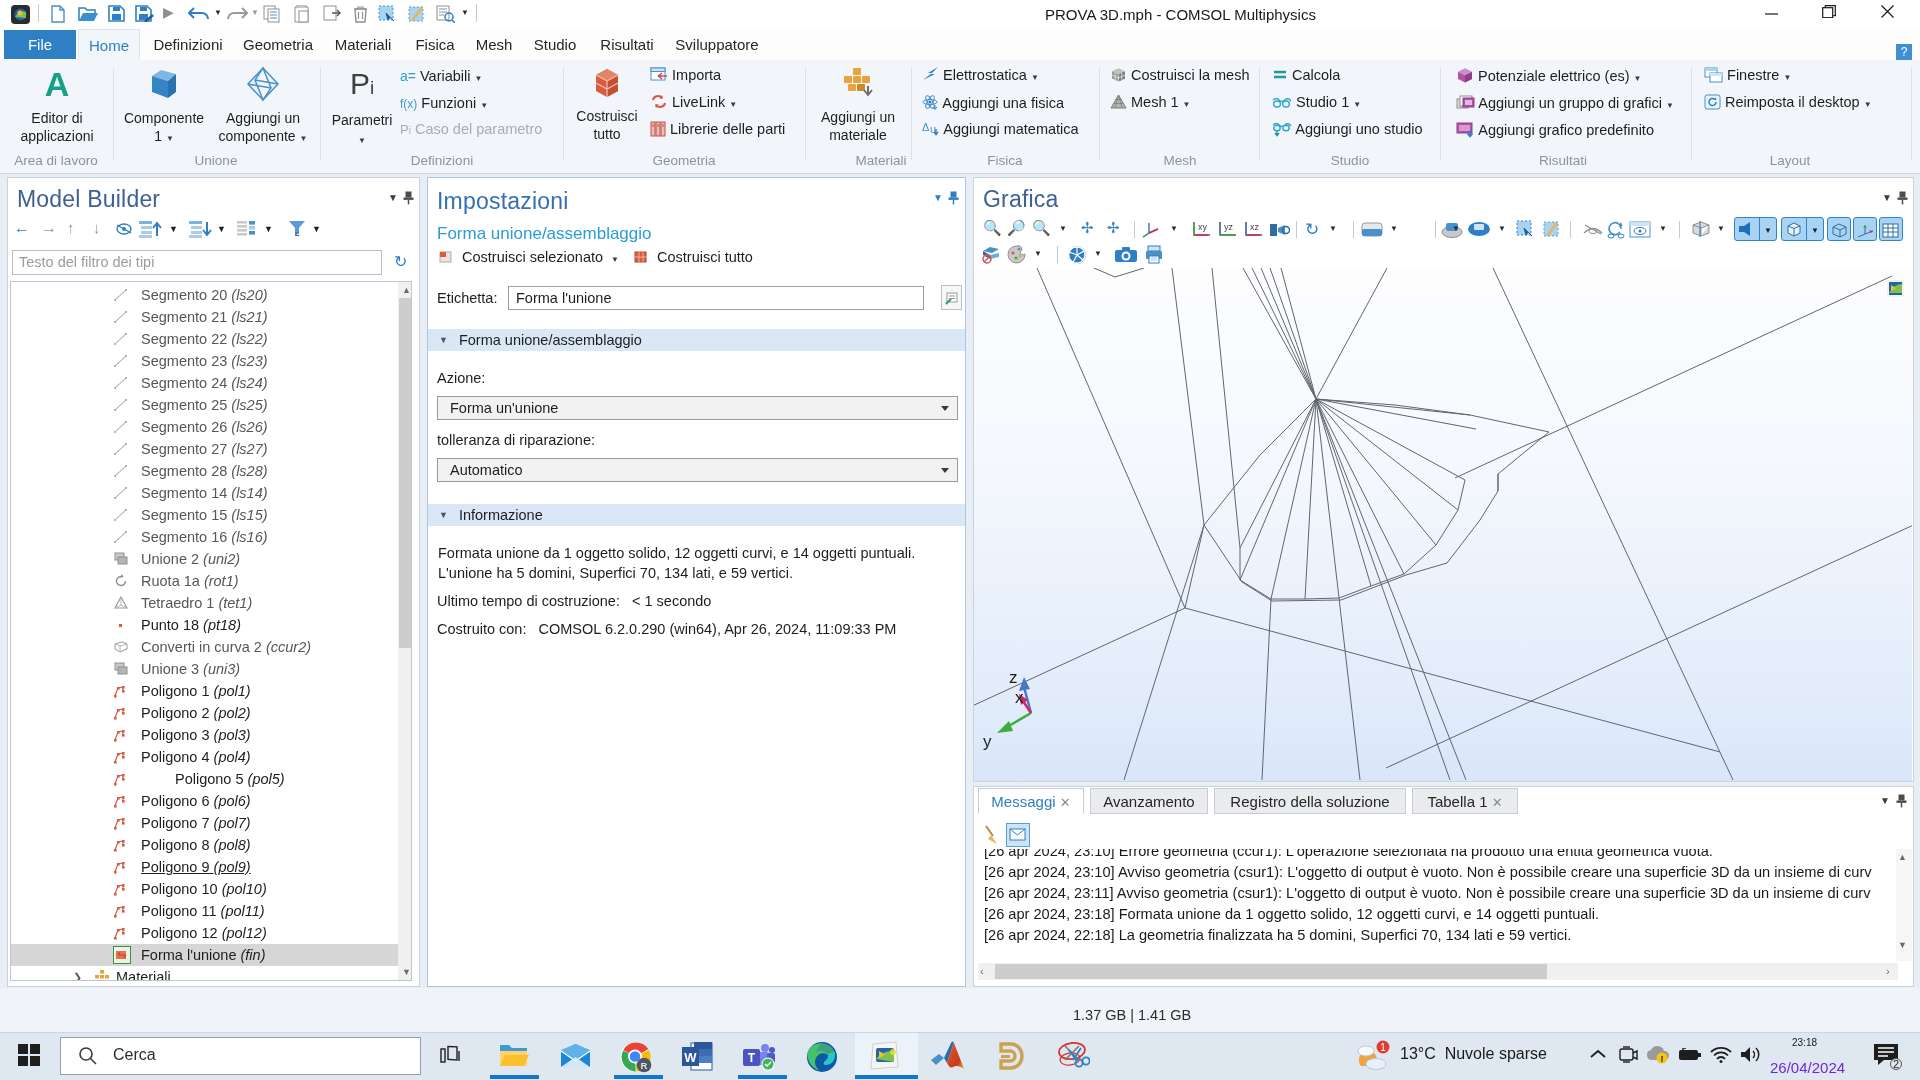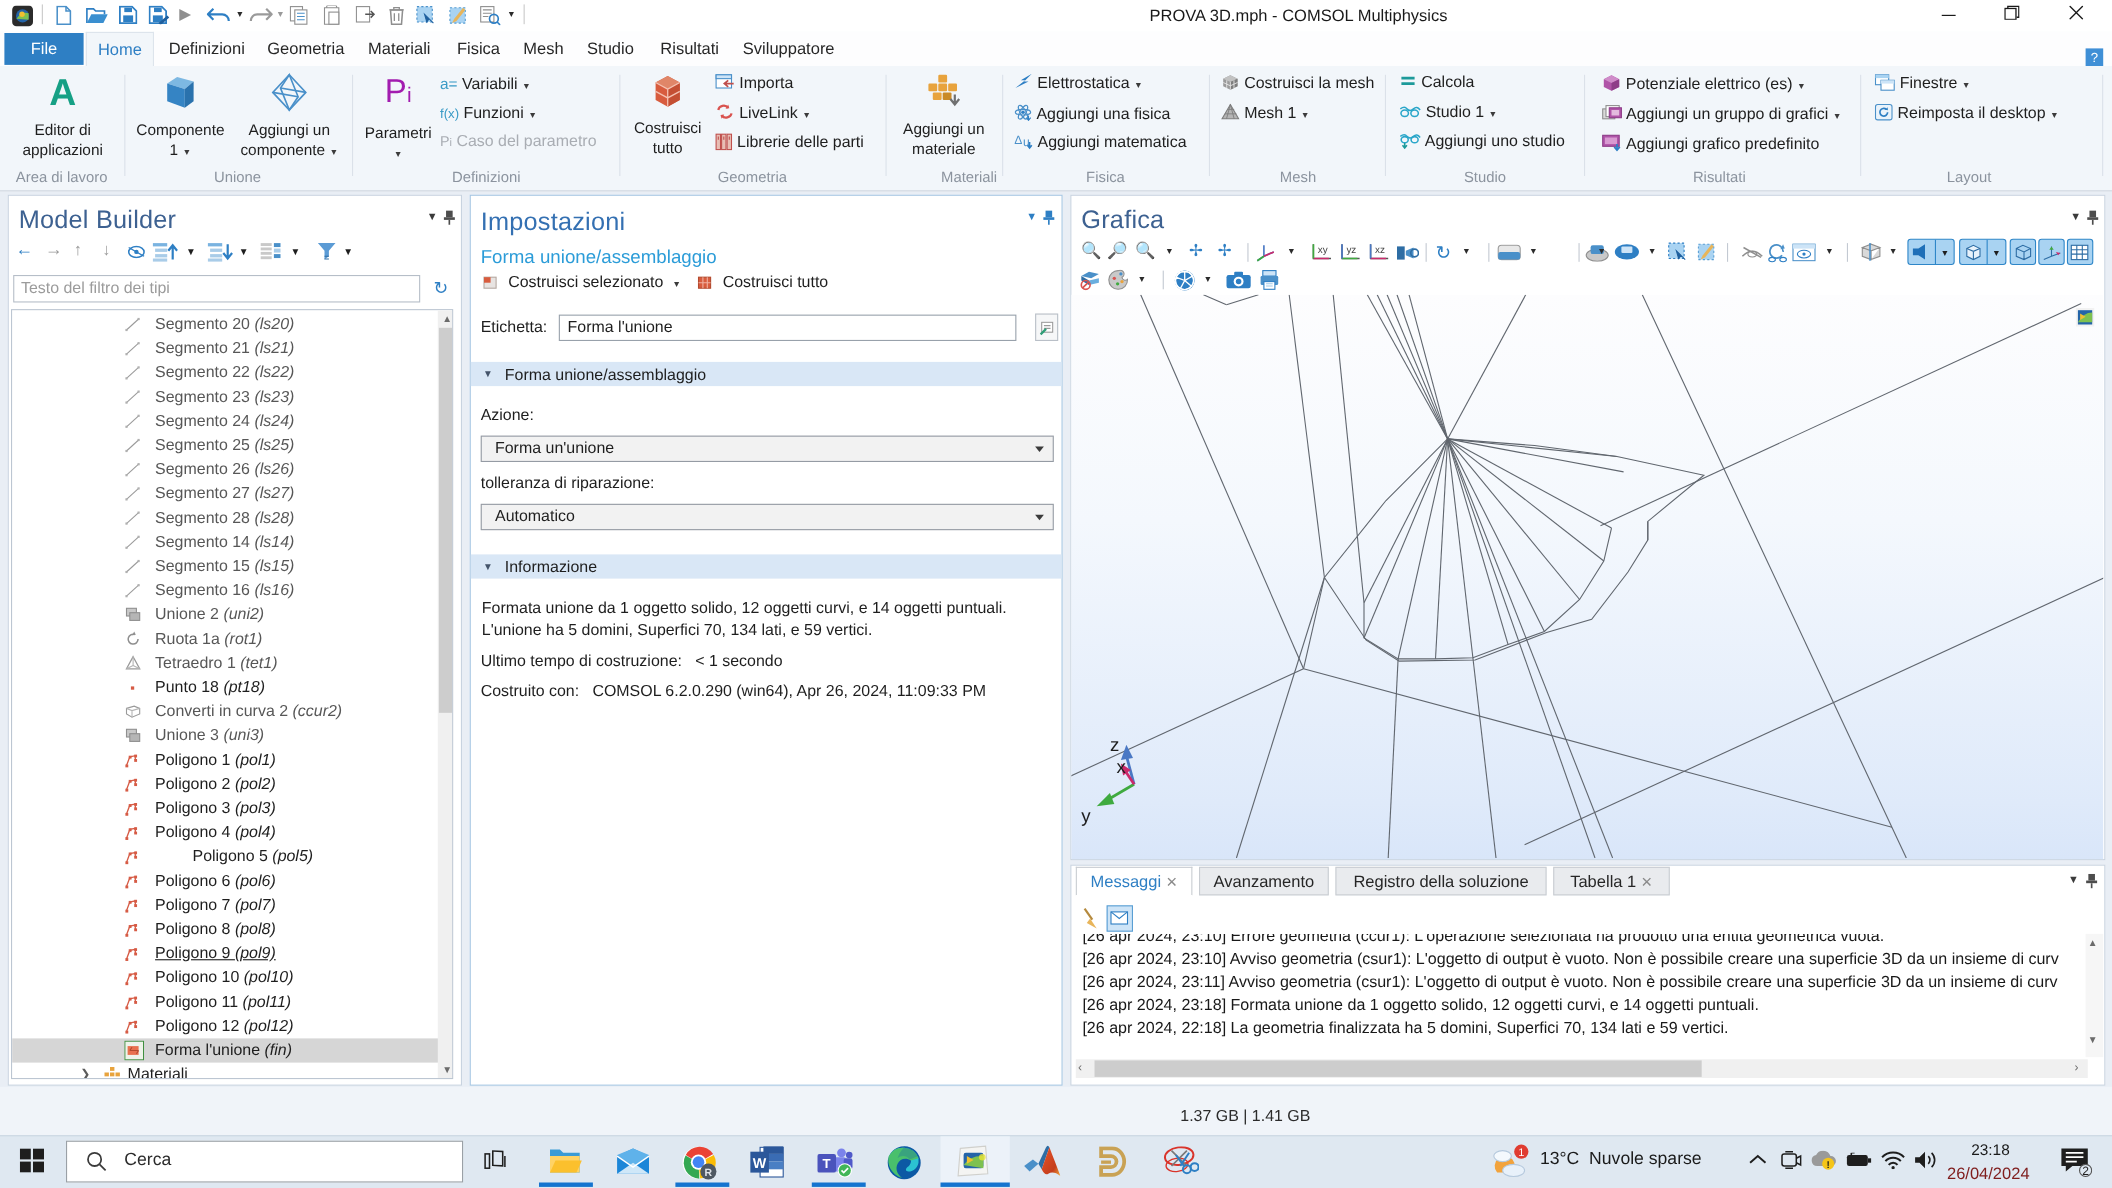--- a/index.html
+++ b/index.html
@@ -195,21 +195,21 @@
     <svg width="38" height="36" viewBox="0 0 38 36">
         <g fill="none" stroke="#4a90c9" stroke-width="1.5">
           <polygon points="19,2 34,18 19,34 4,18"></polygon>
           <polygon points="19,2 27,22 19,34 11,14"></polygon>
           <path d="M4,18 L27,22 M34,18 L11,14"></path>
         </g>
       </svg>
     <div style="margin-top:4px; line-height:18px;">Aggiungi un<br>componente <span class="caret">▼</span></div>
   </div>
   <div class="bigbtn" style="left:325px; width:74px;">
-    <div style="font-size:30px; line-height:36px; color:#a21caf;">P<span style="font-size:19px;">i</span></div>
+    <div style="font-size:30px; line-height:36px; color:#404040;">P<span style="font-size:19px;">i</span></div>
     <div style="margin-top:5px; line-height:18px;">Parametri<br><span class="caret">▼</span></div>
   </div>
 
   <div class="smallbtn" style="left:400px; top:68px; color:#2e9bb5;"><span style="color:#3a9bc6; font-size:14px;">a=</span> <span style="color:#1e1e1e;text-align:center;">Variabili</span> <span class="caret">▼</span></div>
   <div class="smallbtn" style="left:400px; top:95px;"><span style="color:#3a9bc6; font-size:12px;">f(x)</span> <span style="color:#1e1e1e;">Funzioni</span> <span class="caret">▼</span></div>
   <div class="smallbtn dis" style="left:400px; top:121px;"><span style="font-size:13px;">P<span style="font-size:10px;">i</span></span> Caso del parametro</div>
 
   <div class="bigbtn" style="left:570px; width:74px;">
     <svg width="30" height="34" viewBox="0 0 30 34">
         <polygon points="4,9 15,3 26,9 26,25 15,31 4,25" fill="#d85c3e"></polygon>
@@ -1144,21 +1144,21 @@
       <path d="M5,0 h3 M5,2 v-2" stroke="#1e1e1e" stroke-width="1.4"></path>
     </svg>
   <svg class="abs" style="left:1710px; top:1046px;" width="22" height="17" viewBox="0 0 22 17">
       <path d="M1,6 a14,14 0 0 1 20,0 M4,9.5 a9.5,9.5 0 0 1 14,0 M7,13 a5,5 0 0 1 8,0" fill="none" stroke="#1e1e1e" stroke-width="1.8"></path>
       <circle cx="11" cy="15.5" r="1.5" fill="#1e1e1e"></circle>
     </svg>
   <svg class="abs" style="left:1740px; top:1046px;" width="22" height="17" viewBox="0 0 22 17">
       <path d="M1,6 h4 l5,-5 v15 l-5,-5 h-4 z" fill="#1e1e1e"></path>
       <path d="M13,5 a5,5 0 0 1 0,7 M16,2 a9,9 0 0 1 0,13" fill="none" stroke="#1e1e1e" stroke-width="1.5"></path>
     </svg>
-  <div class="abs" style="left:1792px; top:1037px; font-size:14px; color:#1a1a1a;">23:18</div>
-  <div class="abs" style="left:1770px; top:1059px; font-size:15px; color:#7f1d1d;">26/04/2024</div>
+  <div class="abs" style="left:1792px; top:1037px; font-size:10px; color:#1a1a1a;">23:18</div>
+  <div class="abs" style="left:1770px; top:1059px; font-size:15px; color:#6d28d9;">26/04/2024</div>
   <svg class="abs" style="left:1872px; top:1043px;" width="30" height="27" viewBox="0 0 30 27">
       <path d="M2,1 h24 v16 h-14 l-6,5 v-5 h-4 z" fill="#1e1e1e"></path>
       <path d="M6,5 h16 M6,9 h16 M6,13 h10" stroke="#fff" stroke-width="1.6"></path>
       <circle cx="24" cy="21" r="5.5" fill="#dfe8f1" stroke="#555"></circle>
       <text x="24" y="25" font-size="11" fill="#1e1e1e" text-anchor="middle">2</text>
     </svg>
 </div>
 
 </body></html>

